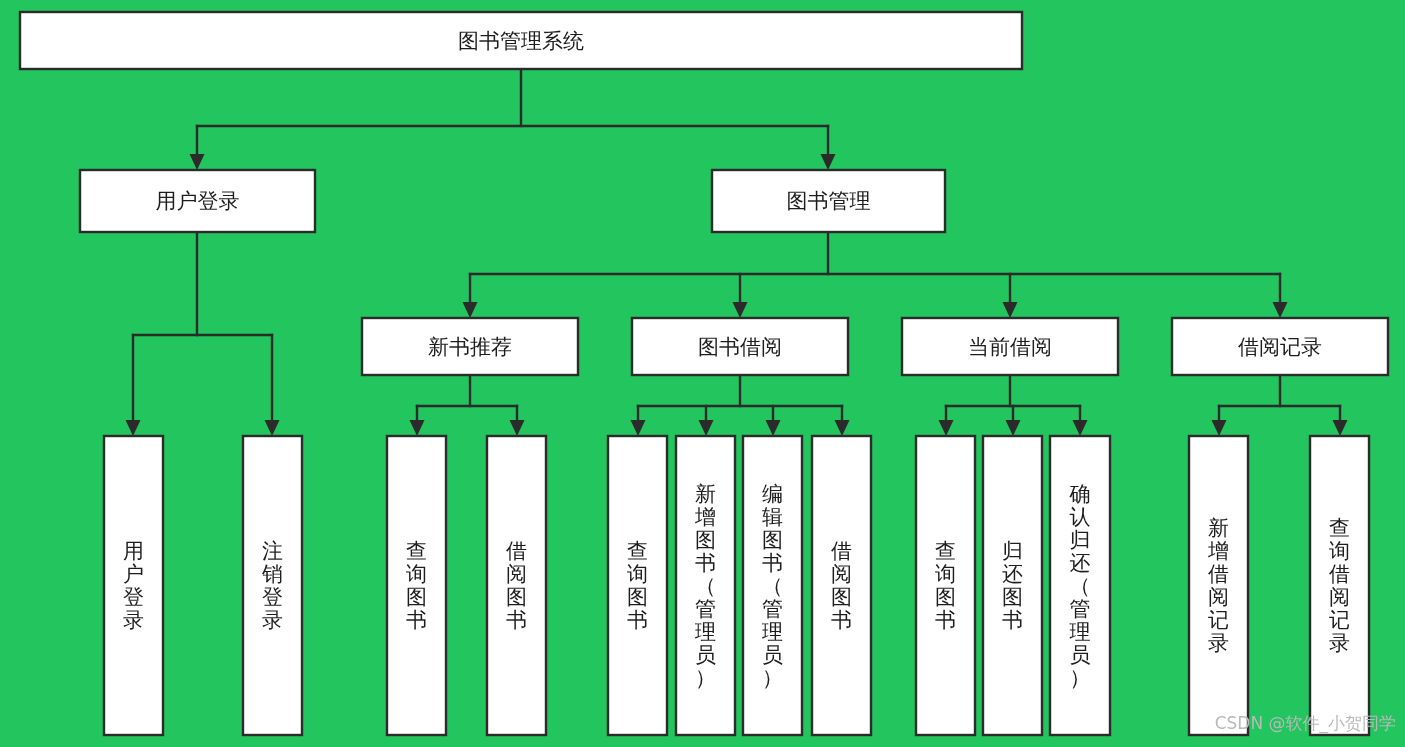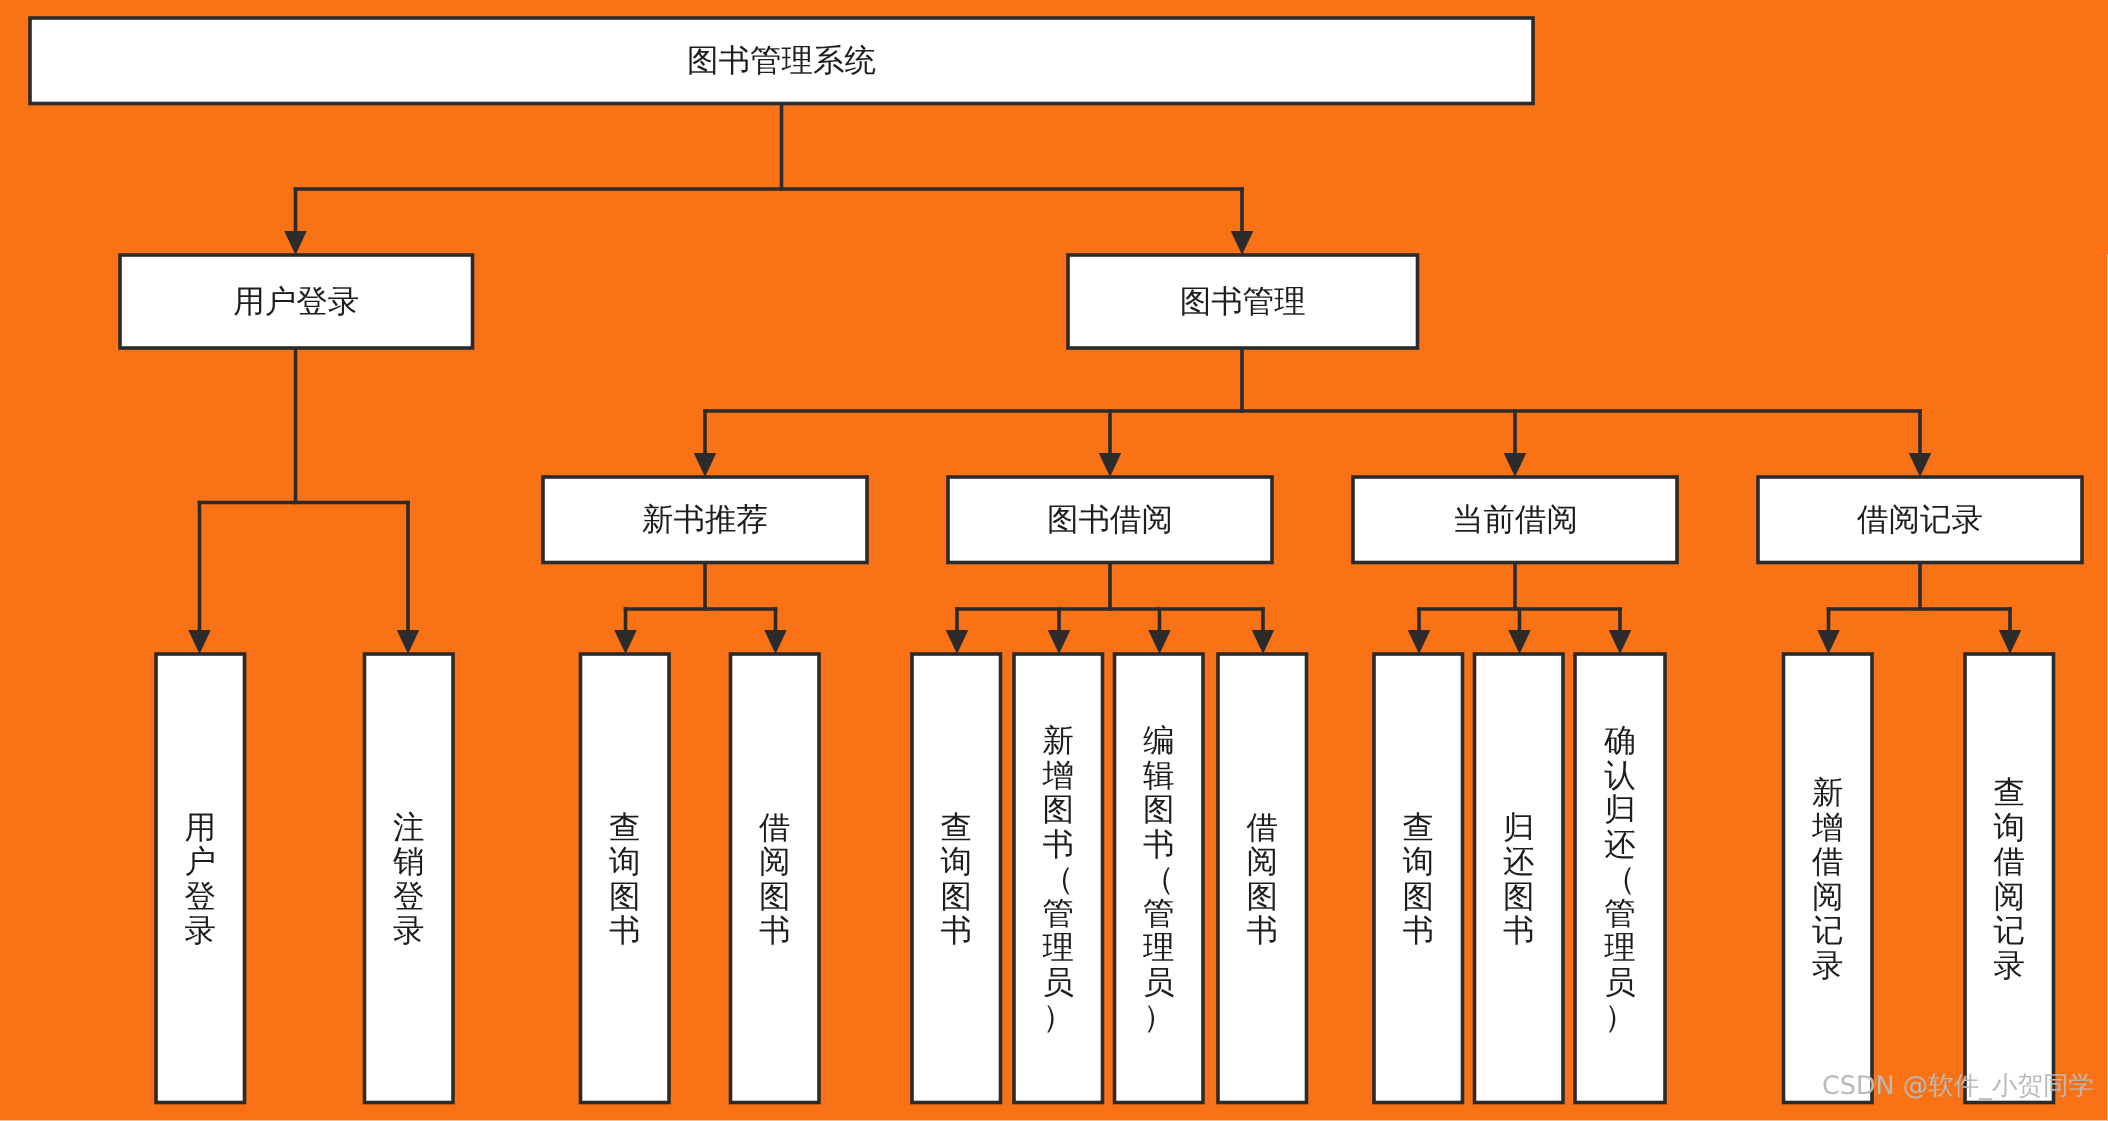--- a/index.html
+++ b/index.html
@@ -11,21 +11,21 @@
   body {
     width: 1405px;
     height: 747px;
     font-family: "DejaVu Sans", "Liberation Sans", sans-serif;
     overflow: hidden;
   }
   #diagram-root {
     position: relative;
     width: 1405px;
     height: 747px;
-    background: #f97316;
+    background: #22c55e;
   }
   svg.diagram-canvas {
     display: block;
     width: 1405px;
     height: 747px;
   }
   .node-box {
     fill: #ffffff;
     stroke: #2b2b2b;
     stroke-width: 2.4;

